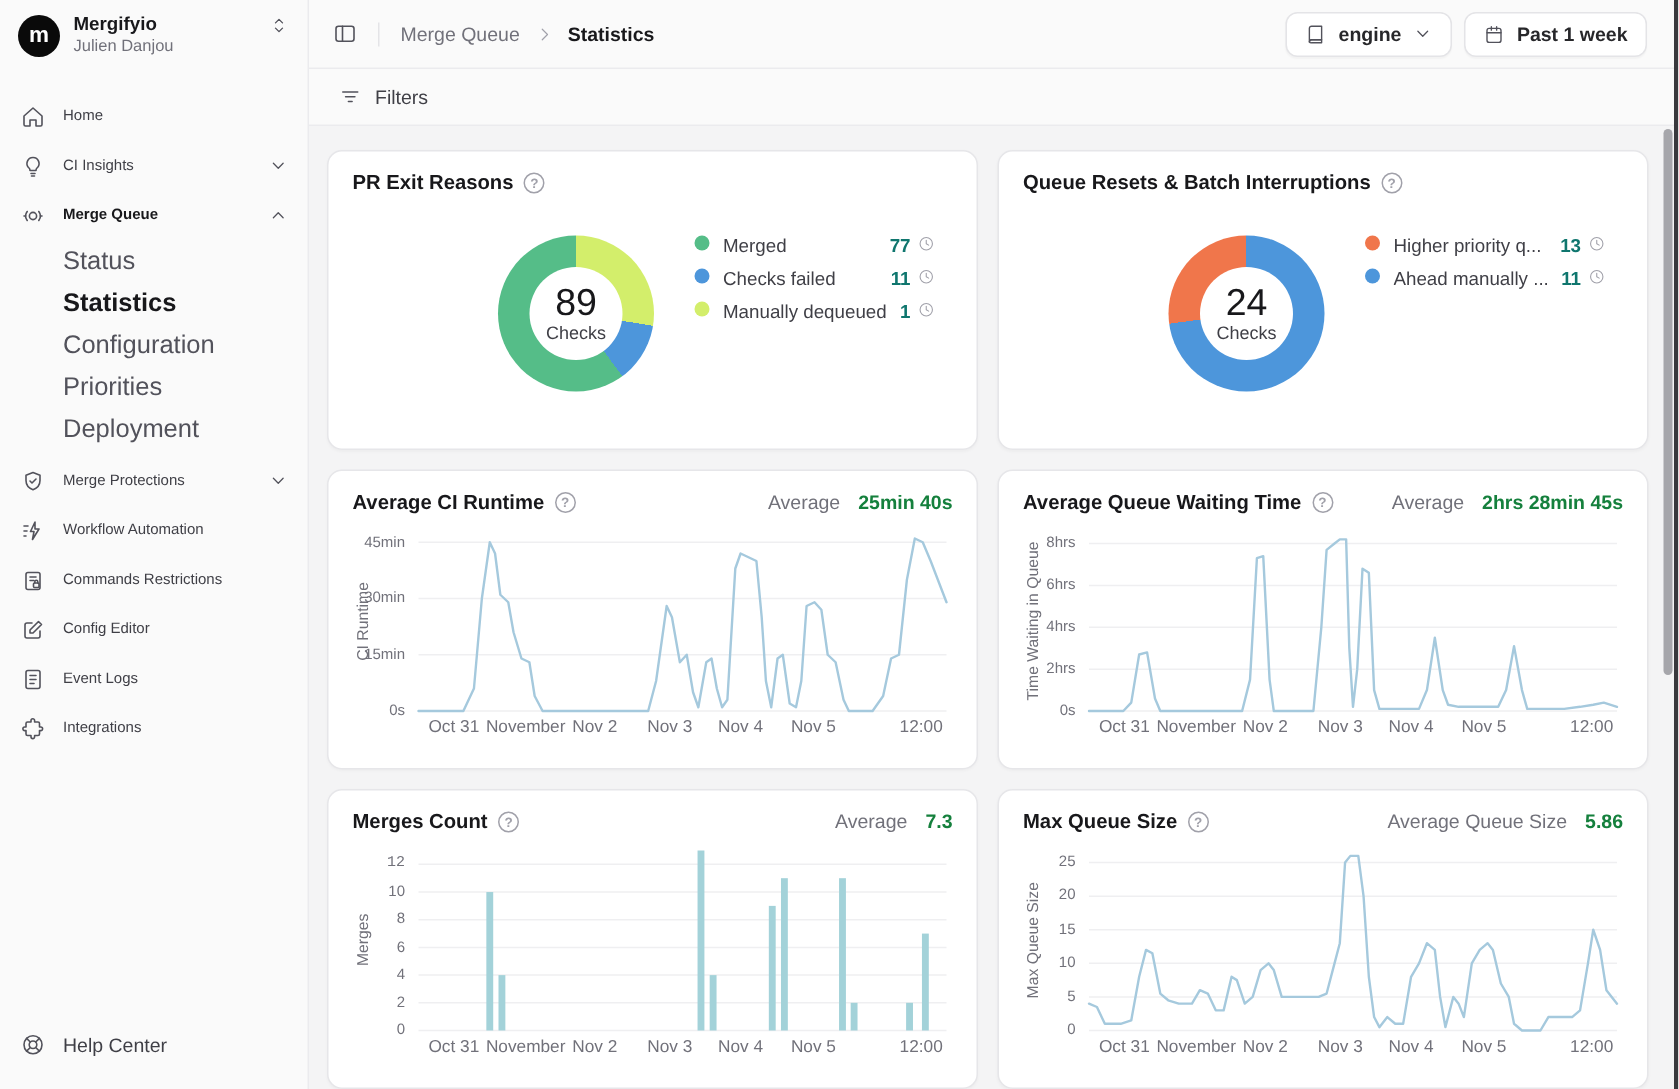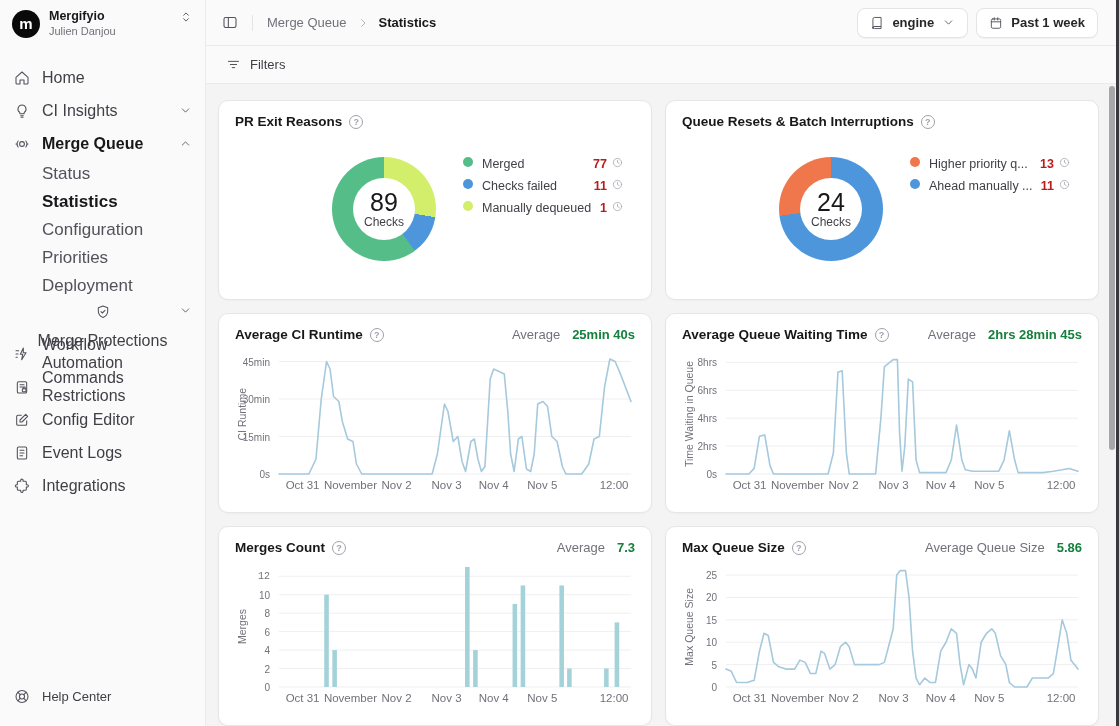--- a/index.html
+++ b/index.html
@@ -9,21 +9,21 @@
 
   
   .sidebar { position:absolute; left:0; top:0; width:206px; height:726px; background:#fafafa; border-right:1px solid #ebebee; display:flex; flex-direction:column; }
   .org { display:flex; align-items:center; gap:9px; padding:9px 12px 9px 12px; position:relative; cursor:pointer; }
   .org-logo { width:28px; height:28px; border-radius:50%; background:#0a0a0a; color:#fff; display:flex; align-items:center; justify-content:center; font-weight:bold; font-size:15px; flex:0 0 28px; }
   .org-name { font-size:12.5px; font-weight:bold; color:#18181b; line-height:1.25; }
   .org-user { font-size:11px; color:#71717a; line-height:1.25; }
   .org-caret { position:absolute; right:12px; top:10px; color:#52525b; }
   .nav { padding:14px 0 0 0; flex:1 1 auto; }
   .nav-item { display:flex; align-items:center; gap:12px; height:33px; padding:0 14px; position:relative; color:#3f3f46; cursor:pointer; }
-  .nav-item .lbl { font-size:16px; }
+  .nav-item .lbl { font-size:10px; }
   .nav-item.active .lbl { font-weight:bold; color:#18181b; }
   .nav-item .chev { position:absolute; right:13px; color:#71717a; display:flex; }
   .sub-item { display:flex; align-items:center; height:28px; padding:0 14px 0 42px; color:#52525b; cursor:pointer; font-size:17px; }
   .sub-item.active { font-weight:bold; color:#18181b; }
   .help { display:flex; align-items:center; gap:12px; padding:14px 14px 22px 14px; color:#3f3f46; cursor:pointer; }
   .icon16 { width:16px; height:16px; flex:0 0 16px; display:flex; align-items:center; justify-content:center; }
   .icon16 svg, .icon14 svg { display:block; }
   svg.ln { fill:none; stroke:#52525b; stroke-width:1.6; stroke-linecap:round; stroke-linejoin:round; }
 
   
@@ -53,21 +53,21 @@
   .donut-wrap { position:relative; width:104px; height:104px; margin-left:97px; margin-top:20px; }
   .donut { position:absolute; inset:0; border-radius:50%; }
   .donut::after { content:""; position:absolute; inset:21px; background:#fff; border-radius:50%; }
   .donut-center { position:absolute; inset:0; display:flex; flex-direction:column; align-items:center; justify-content:center; z-index:2; }
   .donut-num { font-size:25px; color:#18181b; line-height:1.05; }
   .donut-cap { font-size:12px; color:#3f3f46; }
   .legend { margin-left:auto; margin-right:12px; width:160px; display:flex; flex-direction:column; gap:8px; margin-top:20px; }
   .legend-row { display:flex; align-items:flex-start; cursor:pointer; }
   .legend-dot { width:10px; height:10px; border-radius:50%; margin-right:9px; flex:0 0 10px; }
   .legend-lbl { font-size:12.5px; color:#3f3f46; flex:1 1 auto; white-space:nowrap; overflow:hidden; }
-  .legend-val { font-size:12.5px; font-weight:bold; color:#b91c1c; margin-left:6px; }
+  .legend-val { font-size:12.5px; font-weight:bold; color:#0f766e; margin-left:6px; }
   .legend-clock { margin-left:5px; display:flex; color:#a1a1aa; }
 
   
   .chart-grid { display:grid; grid-template-columns:14px auto 1fr; grid-template-rows:120px 18px; margin-top:12px; margin-right:4px; }
   .ylab { grid-row:1; grid-column:1; display:flex; align-items:center; justify-content:center; }
   .ylab span { writing-mode:vertical-rl; transform:rotate(180deg); font-size:10.5px; color:#71717a; white-space:nowrap; }
   .yticks { grid-row:1; grid-column:2; position:relative; min-width:30px; padding-right:9px; }
   .ytick { position:absolute; right:9px; font-size:10px; color:#71717a; transform:translateY(-50%); white-space:nowrap; }
   .plot { grid-row:1; grid-column:3; position:relative; }
   .plot svg { position:absolute; inset:0; width:100%; height:100%; overflow:visible; }
@@ -135,21 +135,21 @@
               <path d="M6 15l6-6 6 6"></path>
             </svg>
           </span>
       </div>
       <div class="sub-item">Status</div>
       <div class="sub-item active">Statistics</div>
       <div class="sub-item">Configuration</div>
       <div class="sub-item">Priorities</div>
       <div class="sub-item">Deployment</div>
 
-      <div class="nav-item" style="margin-top:4px;flex-direction:column;">
+      <div class="nav-item" style="margin-top:4px;">
         <span class="icon16">
             <svg class="ln" width="16" height="16" viewBox="0 0 24 24">
               <path d="M12 3l7 2.8V11c0 4.6-3 7.7-7 9.2-4-1.5-7-4.6-7-9.2V5.8z"></path>
               <path d="M9 11.5l2 2 4-4"></path>
             </svg>
           </span>
         <span class="lbl">Merge Protections</span>
         <span class="chev">
             <svg class="ln" width="13" height="13" viewBox="0 0 24 24">
               <path d="M6 9l6 6 6-6"></path>

